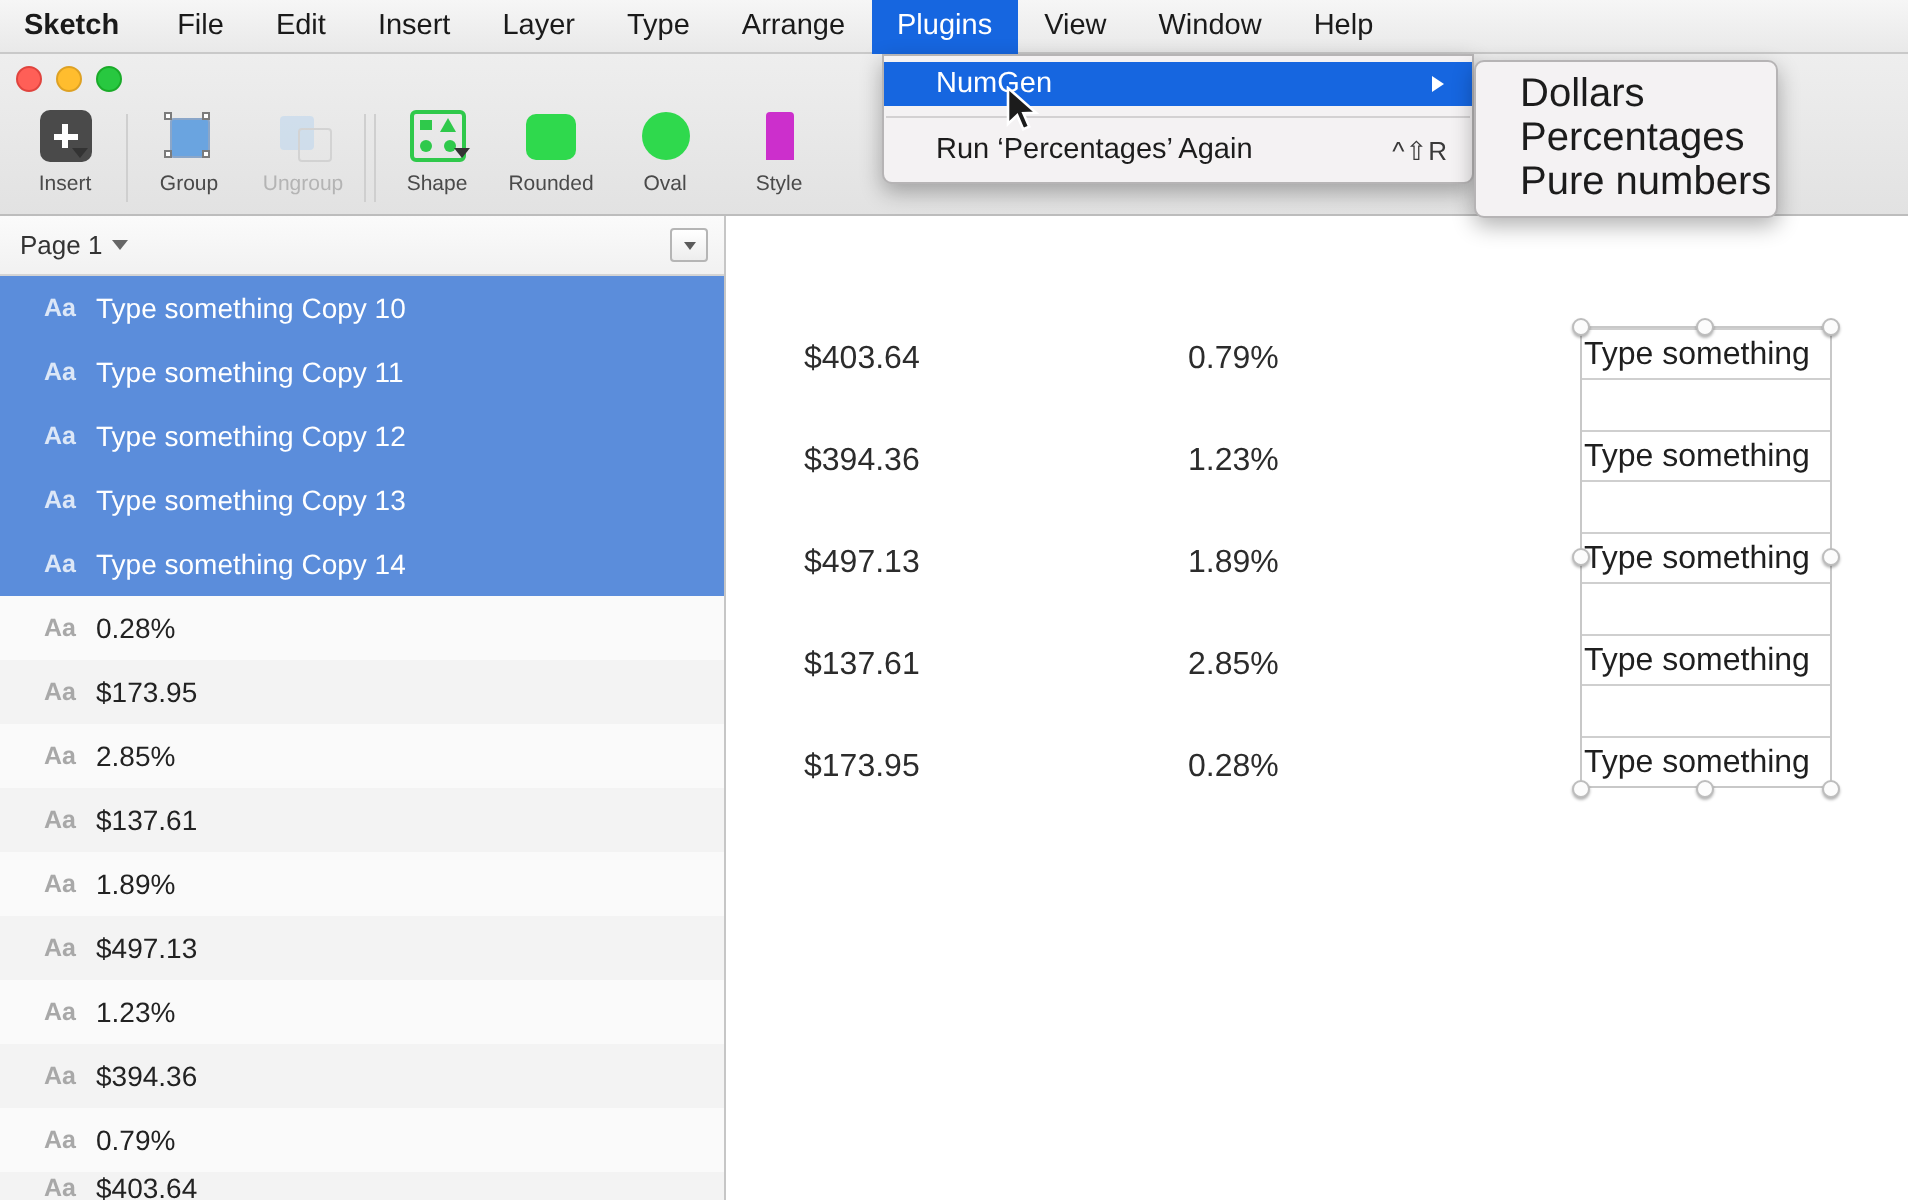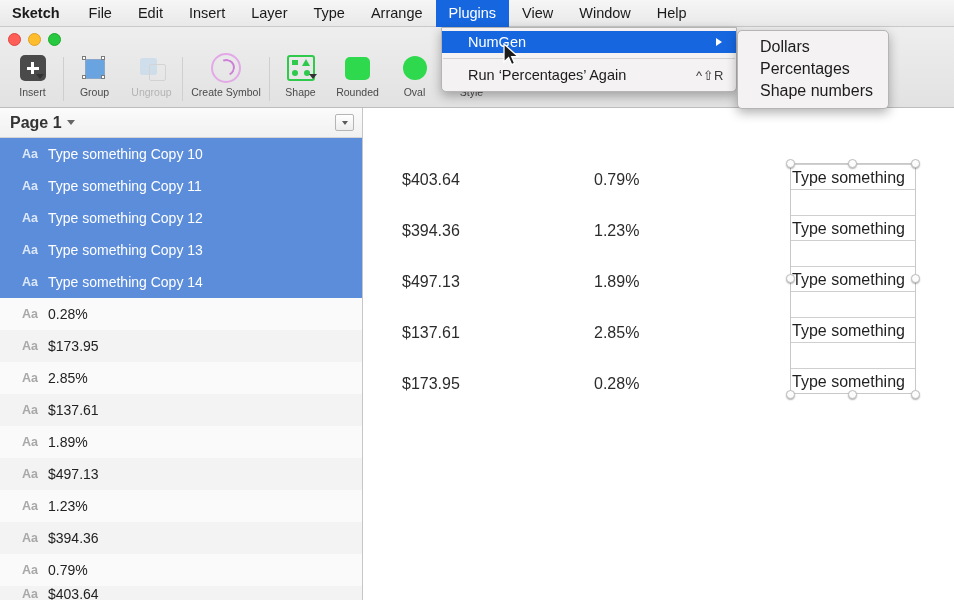--- a/index.html
+++ b/index.html
@@ -100,21 +100,21 @@
     box-sizing:border-box;
     overflow:hidden;
     z-index:6;
   }
   .pagebar{
     height:30px;background:linear-gradient(#fbfbfb,#f1f1f1);
     border-bottom:1px solid #d4d4d4;
     display:flex;align-items:center;
     box-sizing:border-box;padding:0 8px 0 10px;
   }
-  .pagebar .ptitle{font-size:16px;color:#333;font-weight:bold;}
+  .pagebar .ptitle{font-size:13px;color:#333;}
   .pagebar .pchev{
     margin-left:5px;width:0;height:0;
     border-left:4px solid transparent;border-right:4px solid transparent;
     border-top:5px solid #666;
   }
   .pagebar .pspace{flex:1;}
   .pagebar .pbtn{
     width:17px;height:15px;border:1px solid #b5b5b5;border-radius:2px;
     background:linear-gradient(#ffffff,#ededed);
     display:flex;align-items:center;justify-content:center;
@@ -196,21 +196,21 @@
     position:absolute;left:737px;top:30px;width:152px;
     background:#f4f2f3;
     border:1px solid #b6b4b5;
     border-radius:5px;
     box-shadow:0 4px 11px rgba(0,0,0,.30);
     padding:5px 0 6px 0;
     z-index:61;box-sizing:border-box;
   }
   .srow{
     height:22px;display:flex;align-items:center;
-    padding:0 12px 0 22px;font-size:16px;color:#1c1c1c;white-space:nowrap;
+    padding:0 12px 0 22px;font-size:20px;color:#1c1c1c;white-space:nowrap;
   }
 
   
   .cursor{position:absolute;left:503px;top:43px;z-index:90;}
 </style>
 </head>
 <body>
 
 <div id="app">
 
@@ -265,28 +265,20 @@
           <div class="ic-ungroup">
               <div class="b1"></div>
               <div class="b2"></div>
             </div>
         </div>
         <div class="tlabel">Ungroup</div>
       </div>
 
       <div class="sep"></div>
 
-      <div class="tool wide">
-        <div class="glyph">
-          <div class="ic-symbol">
-              <div class="arc"></div>
-            </div>
-        </div>
-        <div class="tlabel">Create Symbol</div>
-      </div>
 
       <div class="sep"></div>
 
       <div class="tool">
         <div class="glyph">
           <div class="ic-shape">
               <i class="s1"></i>
               <i class="s2"></i>
               <i class="s3"></i>
               <i class="s4"></i>
@@ -447,21 +439,21 @@
   </div>
 
   <div class="submenu">
     <div class="srow">
       <span>Dollars</span>
     </div>
     <div class="srow">
       <span>Percentages</span>
     </div>
     <div class="srow">
-      <span>Shape numbers</span>
+      <span>Pure numbers</span>
     </div>
   </div>
 
   <svg class="cursor" width="18" height="26" viewBox="0 0 18 26">
     <path d="M1,1 L1,19 L5.6,14.6 L8.6,21.6 L11.6,20.3 L8.7,13.6 L15,13.4 Z" fill="#1c1c1c" stroke="#ffffff" stroke-width="1.3"></path>
   </svg>
 
 </div>
 
 </body></html>

